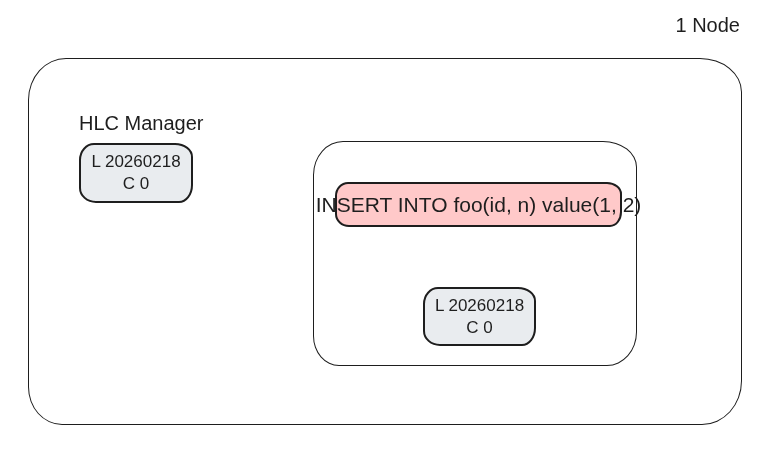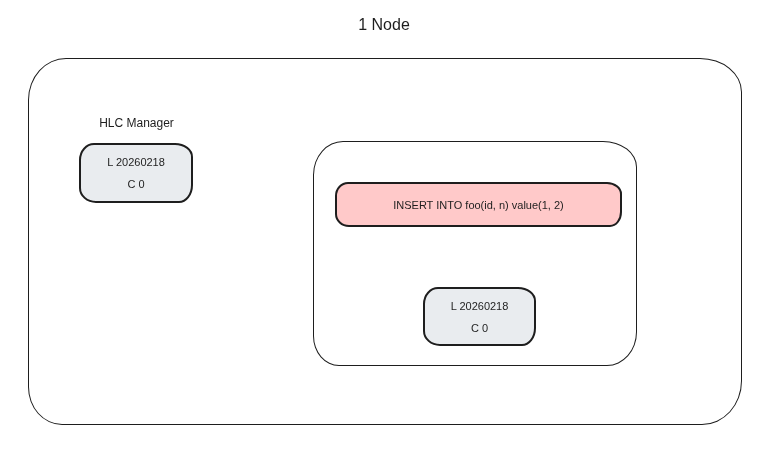--- a/index.html
+++ b/index.html
@@ -21,55 +21,55 @@
     height: 450px;
     background: var(--bg);
     overflow: hidden;
   }
   .abs { position: absolute; }
 
   .diagram-title {
     left: 28px;
     top: 15px;
     width: 712px;
-    text-align: center;
-    font-size: 16px;
+    text-align: right;
+    font-size: 20px;
     line-height: 20px;
   }
 
   
   .node-box {
     left: 28px;
     top: 58px;
     width: 714px;
     height: 367px;
     border: 1.6px solid var(--stroke);
     border-radius: 38px 42px 40px 34px / 42px 34px 44px 38px;
     background: transparent;
   }
 
   .section-label {
     text-align: center;
-    font-size: 12px;
+    font-size: 20px;
     line-height: 20px;
     white-space: nowrap;
   }
   .hlc-label   { left: 79px;  top: 113px; width: 115px; }
   .txn-label   { left: 313px; top: 110px; width: 324px; }
   .ts-label    { left: 423px; top: 260px; width: 113px; }
 
   .clock-box {
     background: var(--gray-fill);
     border: 2px solid var(--stroke);
     border-radius: 15px 18px 14px 17px / 17px 14px 18px 15px;
     display: flex;
     flex-direction: column;
     align-items: center;
     justify-content: center;
-    font-size: 11px;
+    font-size: 17px;
     line-height: 22px;
     text-align: center;
   }
   .hlc-clock { left: 79px;  top: 143px; width: 114px; height: 60px; }
   .ts-clock  { left: 423px; top: 287px; width: 113px; height: 59px; }
 
   .txn-box {
     left: 313px;
     top: 141px;
     width: 324px;
@@ -83,21 +83,21 @@
     left: 335px;
     top: 182px;
     width: 287px;
     height: 45px;
     background: var(--pink-fill);
     border: 2px solid var(--stroke);
     border-radius: 13px 15px 12px 14px / 14px 12px 15px 13px;
     display: flex;
     align-items: center;
     justify-content: center;
-    font-size: 11px;
+    font-size: 21px;
     white-space: nowrap;
   }
 </style>
 </head>
 <body>
 
 <div id="canvas">
 
   <div class="abs diagram-title">1 Node</div>
 

